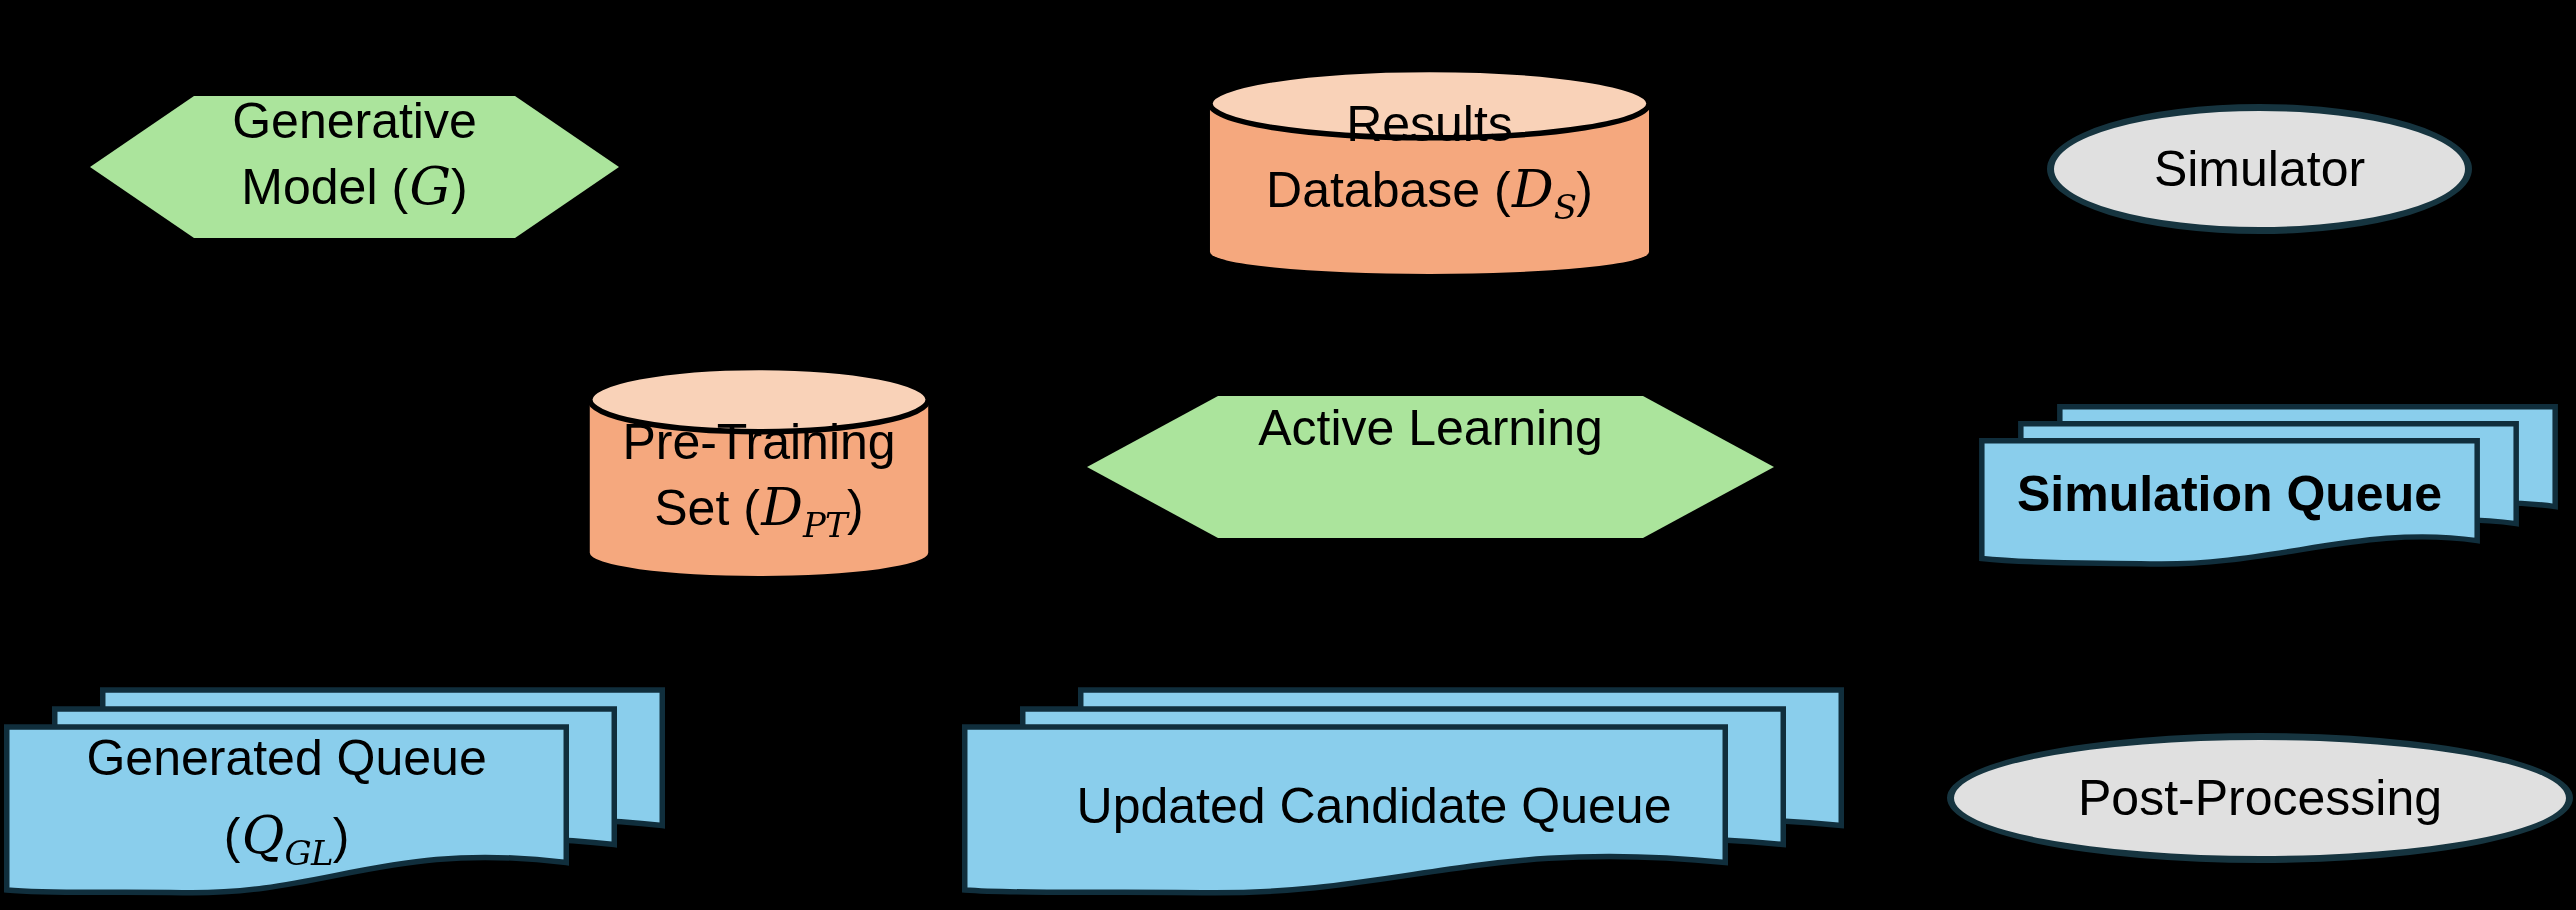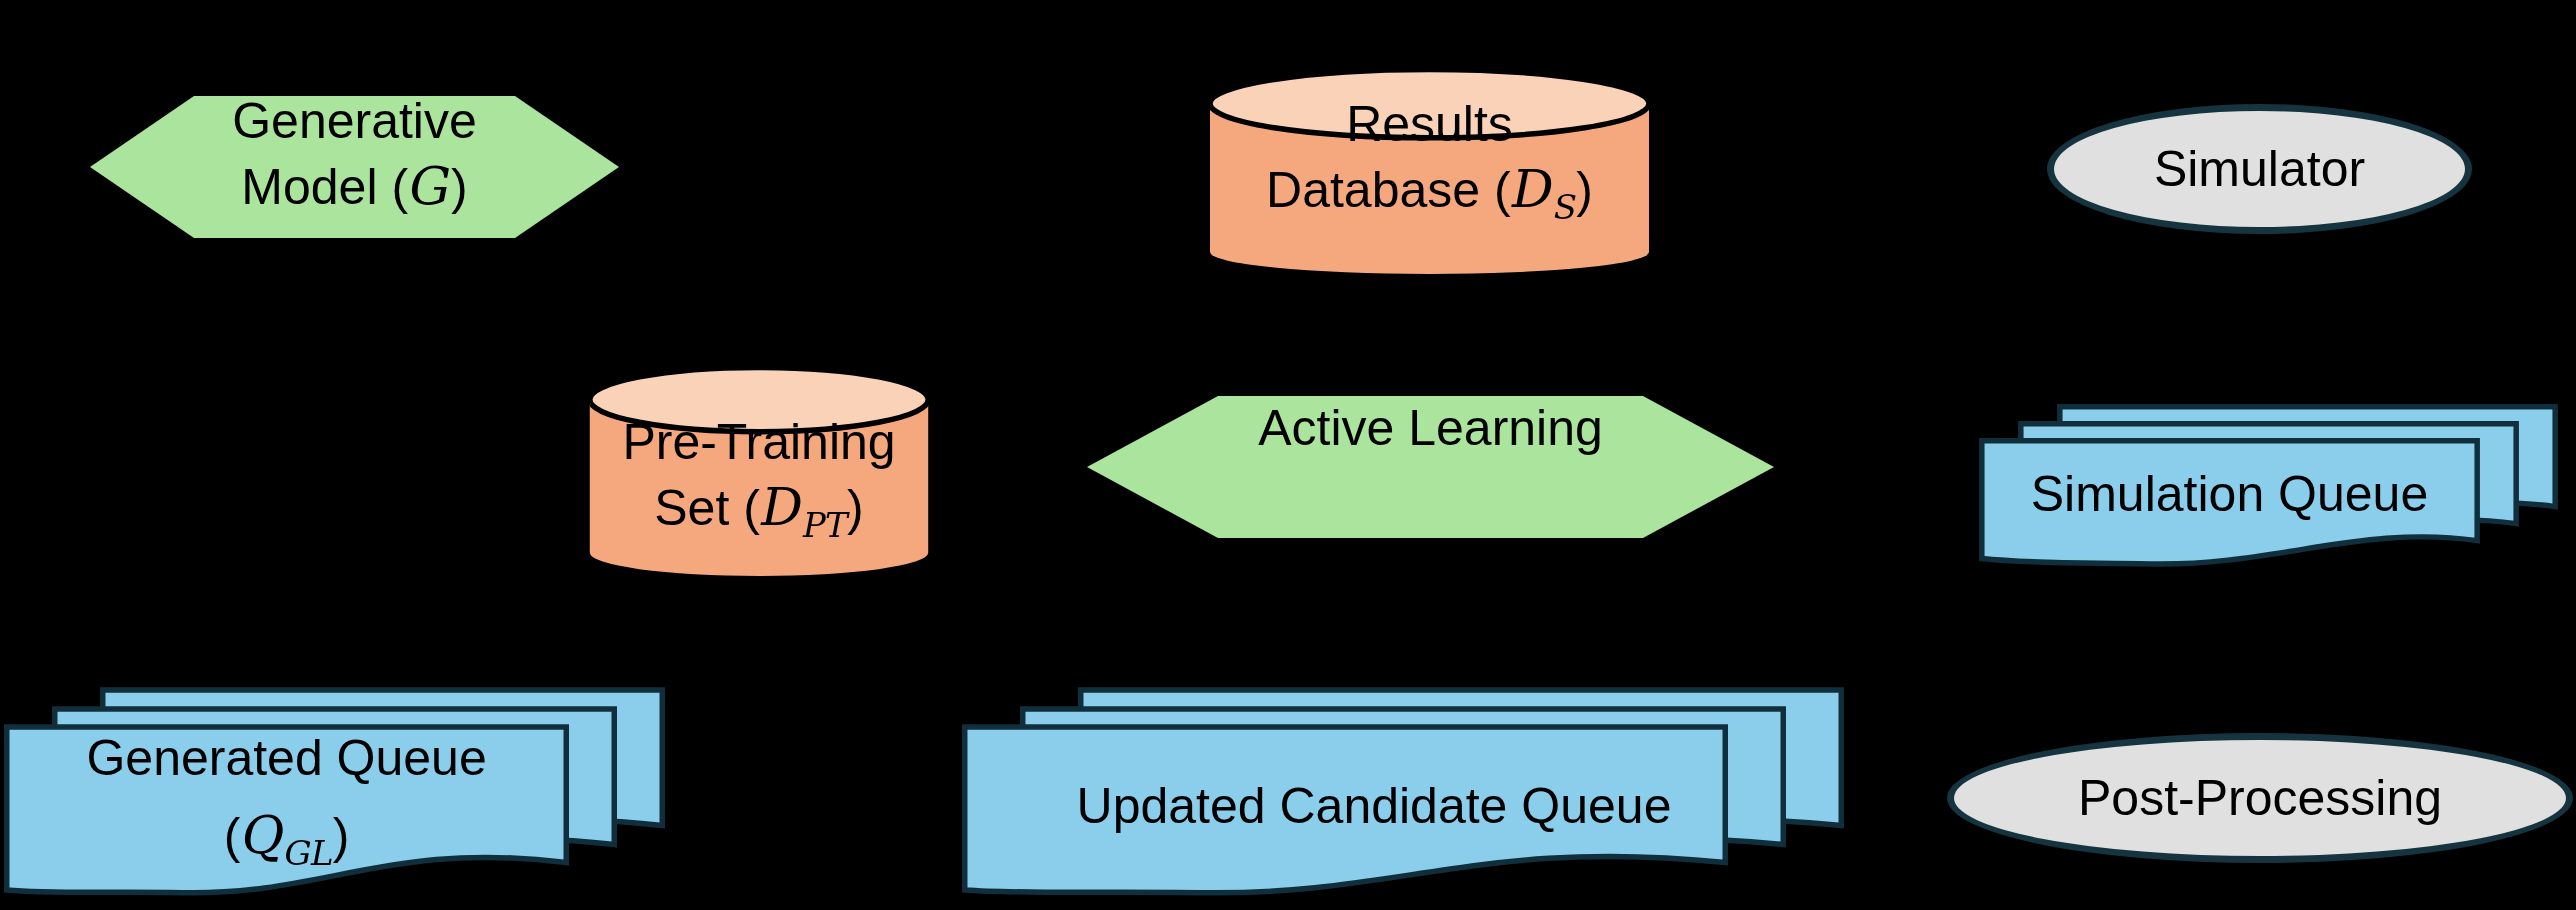--- a/index.html
+++ b/index.html
@@ -113,21 +113,21 @@
   <div class="node" style="left:1979px; top:438px; width:501px; height:130px;">
     <svg class="doc-layer" style="left:78px; top:-34px;" width="501" height="130" viewBox="0 0 732 190">
       <path d="M4,4 H728 V150 C560,126 430,188 250,184 C160,182 80,184 4,176 Z" fill="#8aceec" stroke="#102e3c" stroke-width="8"></path>
     </svg>
     <svg class="doc-layer" style="left:39px; top:-17px;" width="501" height="130" viewBox="0 0 732 190">
       <path d="M4,4 H728 V150 C560,126 430,188 250,184 C160,182 80,184 4,176 Z" fill="#8aceec" stroke="#102e3c" stroke-width="8"></path>
     </svg>
     <svg class="doc-layer" style="left:0; top:0;" width="501" height="130" viewBox="0 0 732 190">
       <path d="M4,4 H728 V150 C560,126 430,188 250,184 C160,182 80,184 4,176 Z" fill="#8aceec" stroke="#102e3c" stroke-width="8"></path>
     </svg>
-    <div class="label" style="padding-bottom:16.4px;">
+    <div class="label" style="padding-bottom:16.4px;font-weight:bold;">
       <div>Simulation Queue</div>
     </div>
   </div>
 
   <div class="node" style="left:4.1px; top:724px; width:565px; height:173px;">
     <svg class="doc-layer" style="left:96px; top:-37px;" width="565" height="173" viewBox="0 0 825 252">
       <path d="M4,4 H821 V202 C560,170 470,250 260,246 C150,244 70,248 4,242 Z" fill="#8aceec" stroke="#102e3c" stroke-width="8"></path>
     </svg>
     <svg class="doc-layer" style="left:48px; top:-18.5px;" width="565" height="173" viewBox="0 0 825 252">
       <path d="M4,4 H821 V202 C560,170 470,250 260,246 C150,244 70,248 4,242 Z" fill="#8aceec" stroke="#102e3c" stroke-width="8"></path>

